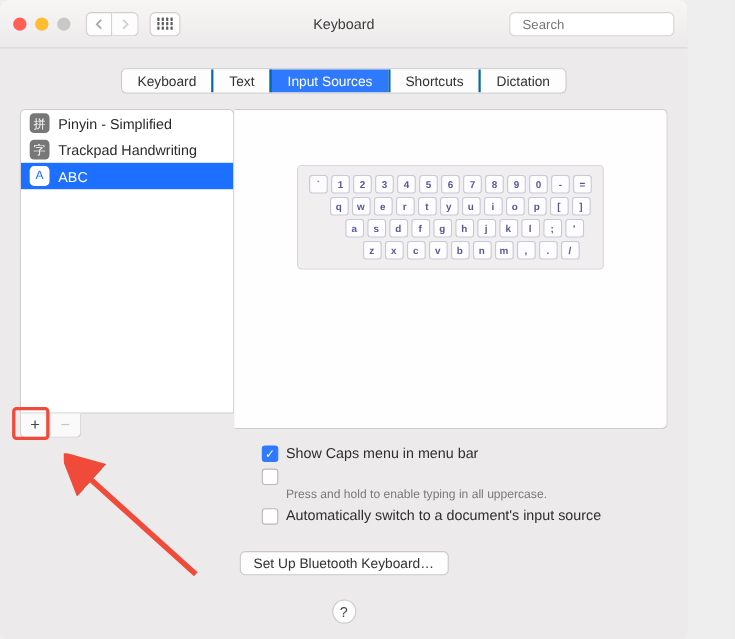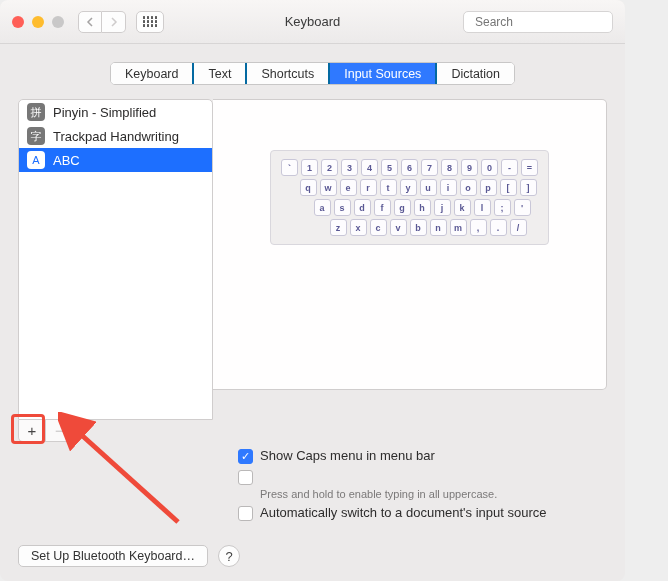--- a/index.html
+++ b/index.html
@@ -53,21 +53,21 @@
 .key { width: 17px; height: 17px; background: #fdfcfe; border: 1px solid #c9c7d8; border-radius: 3px; display: flex; align-items: center; justify-content: center; font-size: 9px; color: #5a5894; font-weight: 600; }
 
 
 .opts { margin-top: 6px; padding-left: 220px; display: flex; flex-direction: column; gap: 5px; font-size: 13px; color: #2d2c2c; }
 .chkrow { display: flex; align-items: flex-start; gap: 7px; }
 .chk { width: 15px; height: 15px; border: 1px solid #bab8b8; border-radius: 3px; background: #fff; flex-shrink: 0; margin-top: 1px; display: flex; align-items: center; justify-content: center; color: #fff; font-size: 11px; }
 .chk.on { background: #2f79ff; border-color: #2f79ff; }
 .sub { font-size: 11px; color: #7b7979; margin-left: 22px; margin-top: -2px; }
 
 
-.footer { padding: 10px 18px 14px; display: flex; justify-content: flex-start; align-items: center; gap: 10px; }
+.footer { padding: 10px 18px 14px; display: flex; justify-content: flex-start; align-items: center; gap: 22px; flex-direction: column; }
 .btbtn { height: 22px; padding: 0 12px; border: 1px solid #cac8c8; border-radius: 5px; background: #fdfdfd; font-size: 12.5px; color: #323232; display: flex; align-items: center; }
 .helpbtn { width: 22px; height: 22px; border: 1px solid #cac8c8; border-radius: 50%; background: #fdfdfd; display: flex; align-items: center; justify-content: center; font-size: 13px; color: #434343; }
 
 
 .arrow { position: absolute; pointer-events: none; }
 </style>
 </head>
 <body>
 
 <div class="window">
@@ -115,22 +115,22 @@
           </svg>
         <input placeholder="Search" style="">
       </div>
     </div>
   </div>
 
   <div class="tabs">
     <div class="seg" id="seg">
         <div class="segbtn">Keyboard</div>
         <div class="segbtn">Text</div>
+        <div class="segbtn active">Input Sources</div>
         <div class="segbtn">Shortcuts</div>
-        <div class="segbtn active">Input Sources</div>
         <div class="segbtn">Dictation</div>
       </div>
   </div>
 
   <div class="content">
     <div class="panel">
 
       <div class="leftcol">
         <div class="list" id="sourcelist">
             <div class="row">

